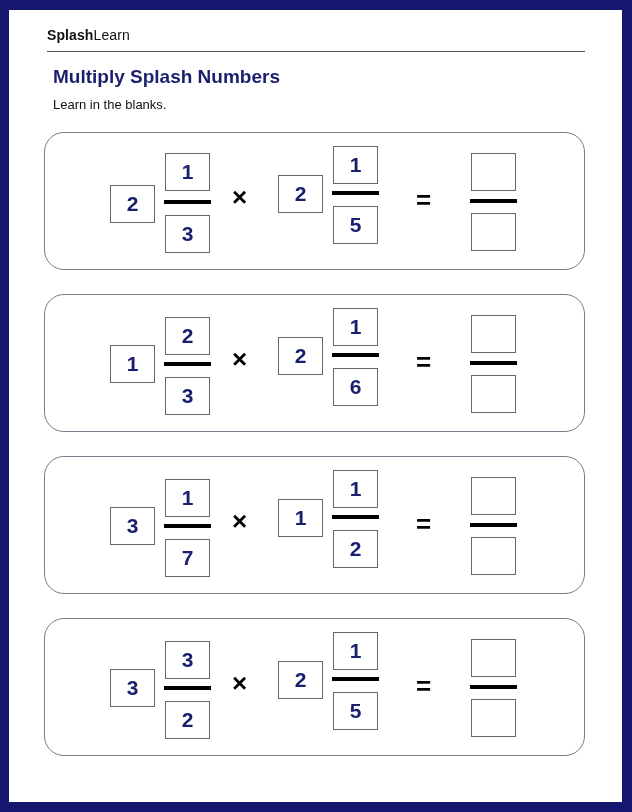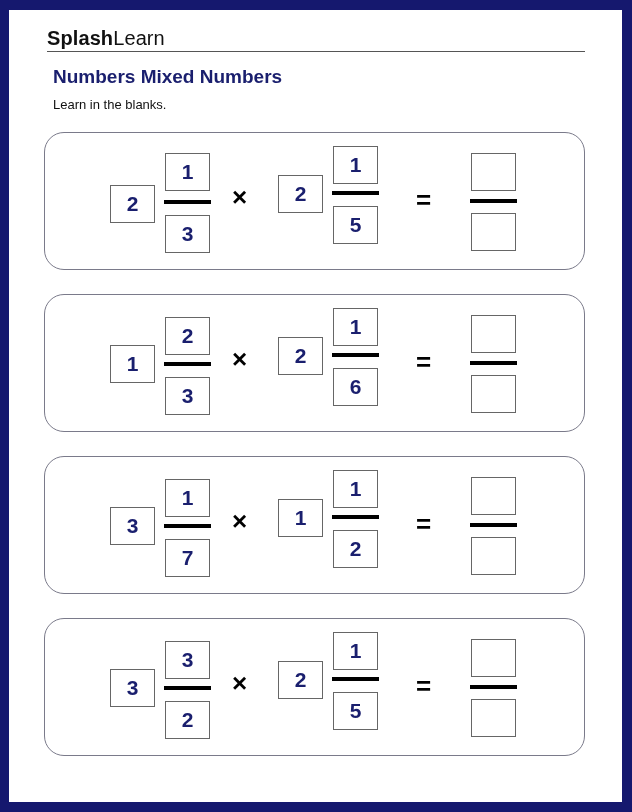--- a/index.html
+++ b/index.html
@@ -1,34 +1,34 @@
 <!DOCTYPE html>
 <html><head>
 <meta charset="utf-8">
 <style>
   html, body { margin:0; padding:0; }
   body { width:632px; height:812px; background:#15186e; position:relative; overflow:hidden; font-family:"Liberation Sans", sans-serif; }
   .page { position:absolute; left:9px; top:10px; width:613px; height:792px; background:#ffffff; }
-  .brand { position:absolute; left:38px; top:17px; font-size:20px; color:#111; letter-spacing:0.1px; }
+  .brand { position:absolute; left:38px; top:17px; font-size:14px; color:#111; letter-spacing:0.1px; }
   .brand b { font-weight:bold; }
   .hr { position:absolute; left:38px; top:41px; width:538px; height:1px; background:#555; }
   .title { position:absolute; left:44px; top:56px; font-size:19px; font-weight:bold; color:#1a1f6e; }
   .instr { position:absolute; left:44px; top:87px; font-size:13px; color:#111; }
   .card { position:absolute; left:35px; width:541px; height:138px; border:1.3px solid #7a7a8a; border-radius:20px; box-sizing:border-box; }
   .box { position:absolute; width:45px; height:38px; border:1.3px solid #666; box-sizing:border-box; display:flex; align-items:center; justify-content:center; font-size:21px; font-weight:bold; color:#1a1f6e; background:#fff; }
   .bar { position:absolute; width:47px; height:4px; background:#000; }
   .op { position:absolute; font-size:26px; color:#000; font-weight:bold; line-height:1; }
 </style>
 </head>
 <body>
 
 <div class="page">
   <div class="brand"><b>Splash</b><span>Learn</span></div>
   <div class="hr"></div>
-  <div class="title">Numbers Mixed Numbers</div>
+  <div class="title">Multiply Splash Numbers</div>
   <div class="instr">Learn in the blanks.</div>
 
   <div id="cards">
       <div class="card" style="top: 122px;">
     <div class="box" style="left:65px;top:52px">2</div>
     <div class="box" style="left:120px;top:20px">1</div>
     <div class="bar" style="left:119px;top:67px"></div>
     <div class="box" style="left:120px;top:82px">3</div>
     <div class="op" style="left:187px;top:51px">×</div>
     <div class="box" style="left:233px;top:42px">2</div>

